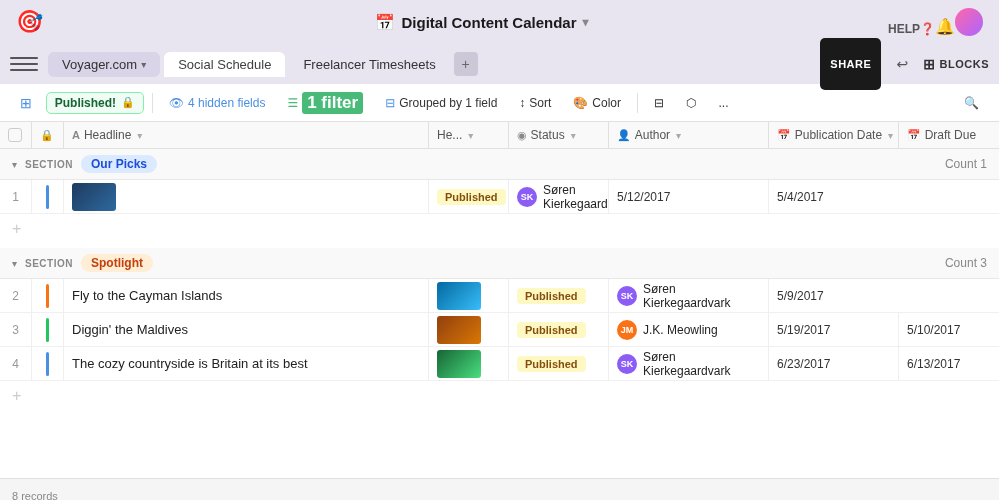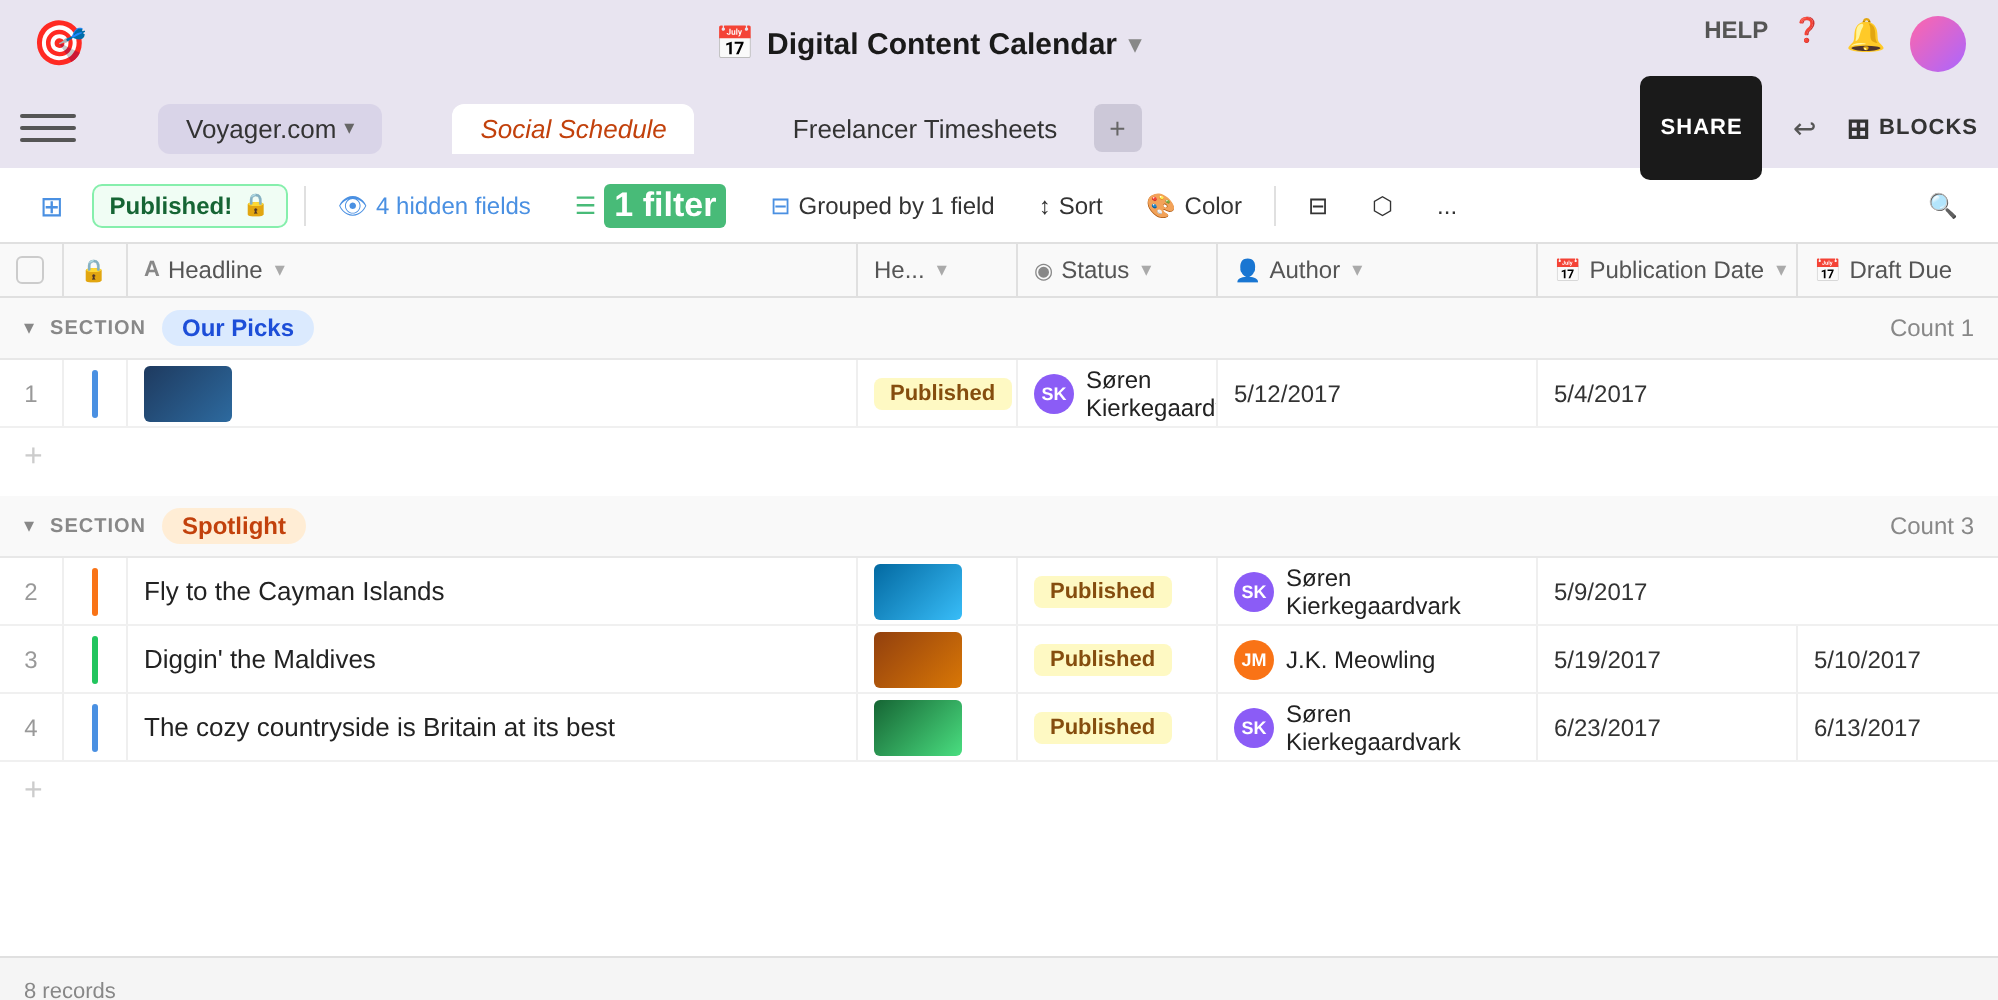--- a/index.html
+++ b/index.html
@@ -24,22 +24,21 @@
     .top-bar-center {
       display: flex;
       align-items: center;
       gap: 6px;
       font-size: 15px;
       font-weight: 600;
       color: #1a1a1a;
     }
     .top-bar-right {
       display: flex;
-      align-items: flex-start;
-      gap: 12px;
+      align-items: flex-end;
       font-size: 12px;
       color: #555;
     }
     .avatar {
       width: 28px; height: 28px; border-radius: 50%;
       background: linear-gradient(135deg, #f6a, #a6f);
     }
 
     
     .tab-bar {
@@ -59,26 +58,24 @@
     .tab {
       padding: 5px 14px;
       border-radius: 6px 6px 0 0;
       cursor: pointer;
       font-size: 13px;
       font-weight: 500;
       color: #333;
       background: transparent;
       border: none;
       white-space: nowrap;
-      margin-left: 31px;
     }
     .tab.active {
       background: #fff;
-      color: #c2410c;
-      font-style: italic;
+      color: #404040;
     }
     .tab.workspace {
       background: #d9d4e8;
       border-radius: 6px;
       display: flex; align-items: center; gap: 4px;
     }
     .tab-plus {
       width: 24px; height: 24px;
       background: #ccc8d8; border-radius: 4px;
       display: flex; align-items: center; justify-content: center;

